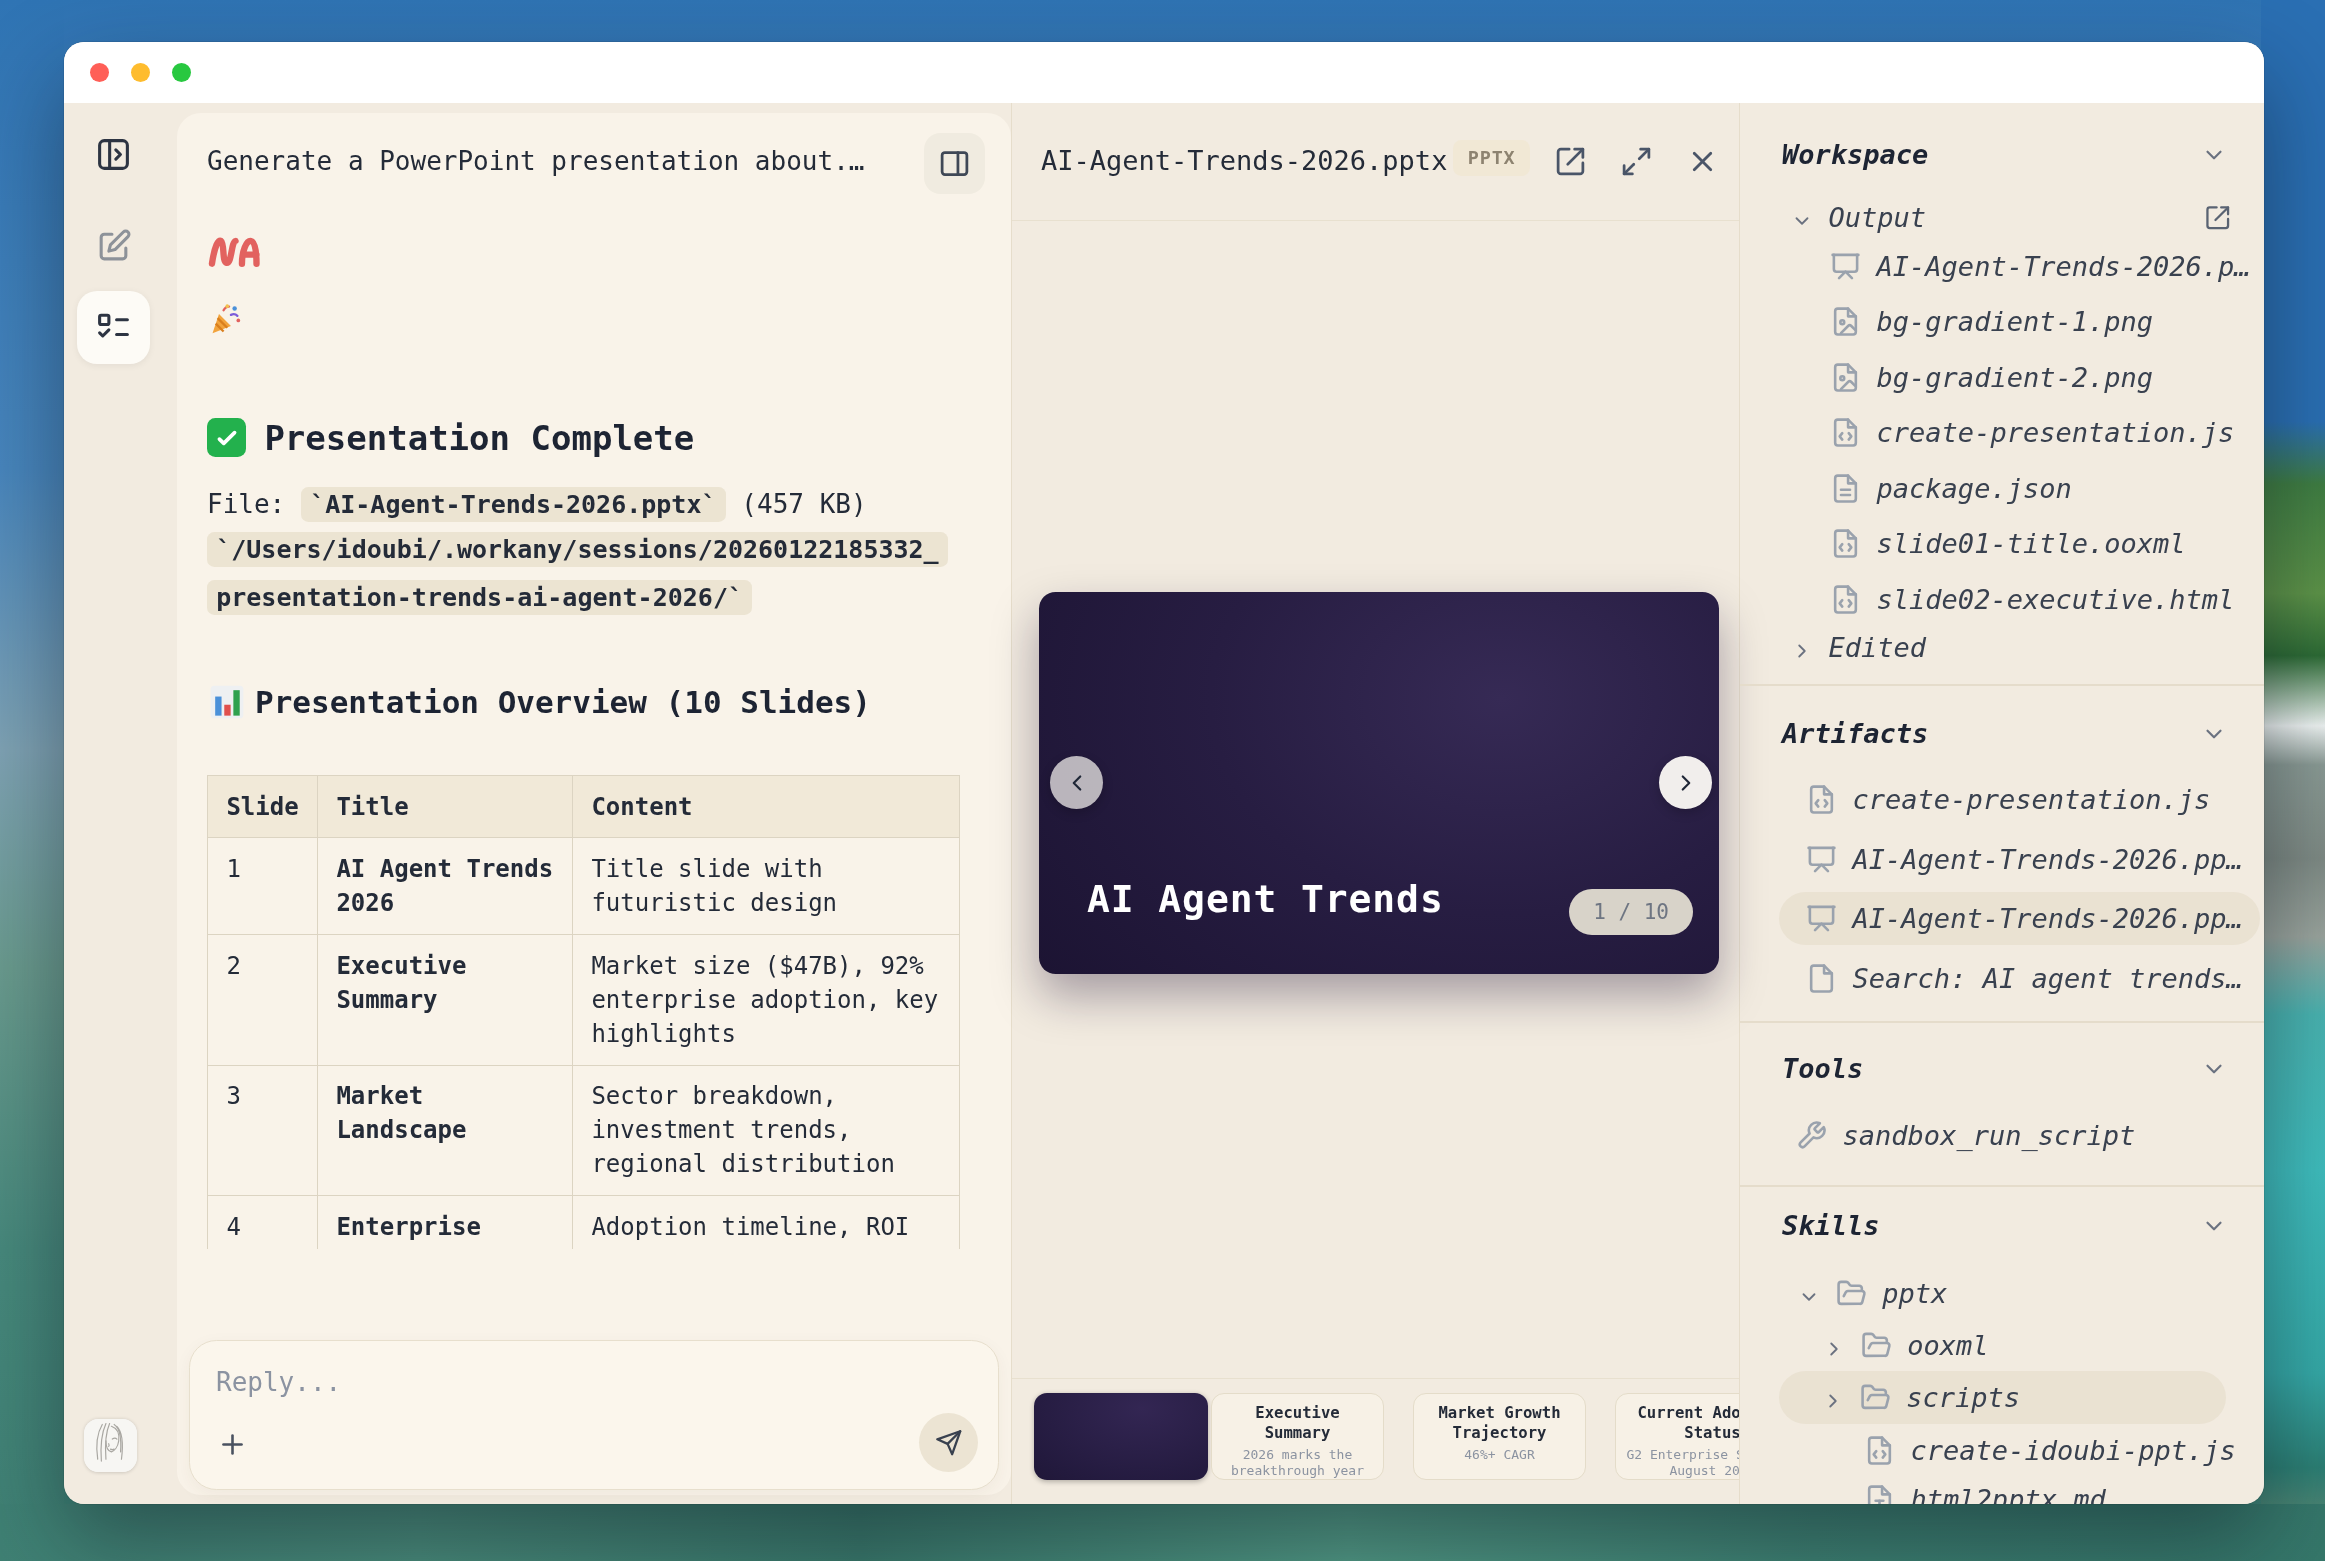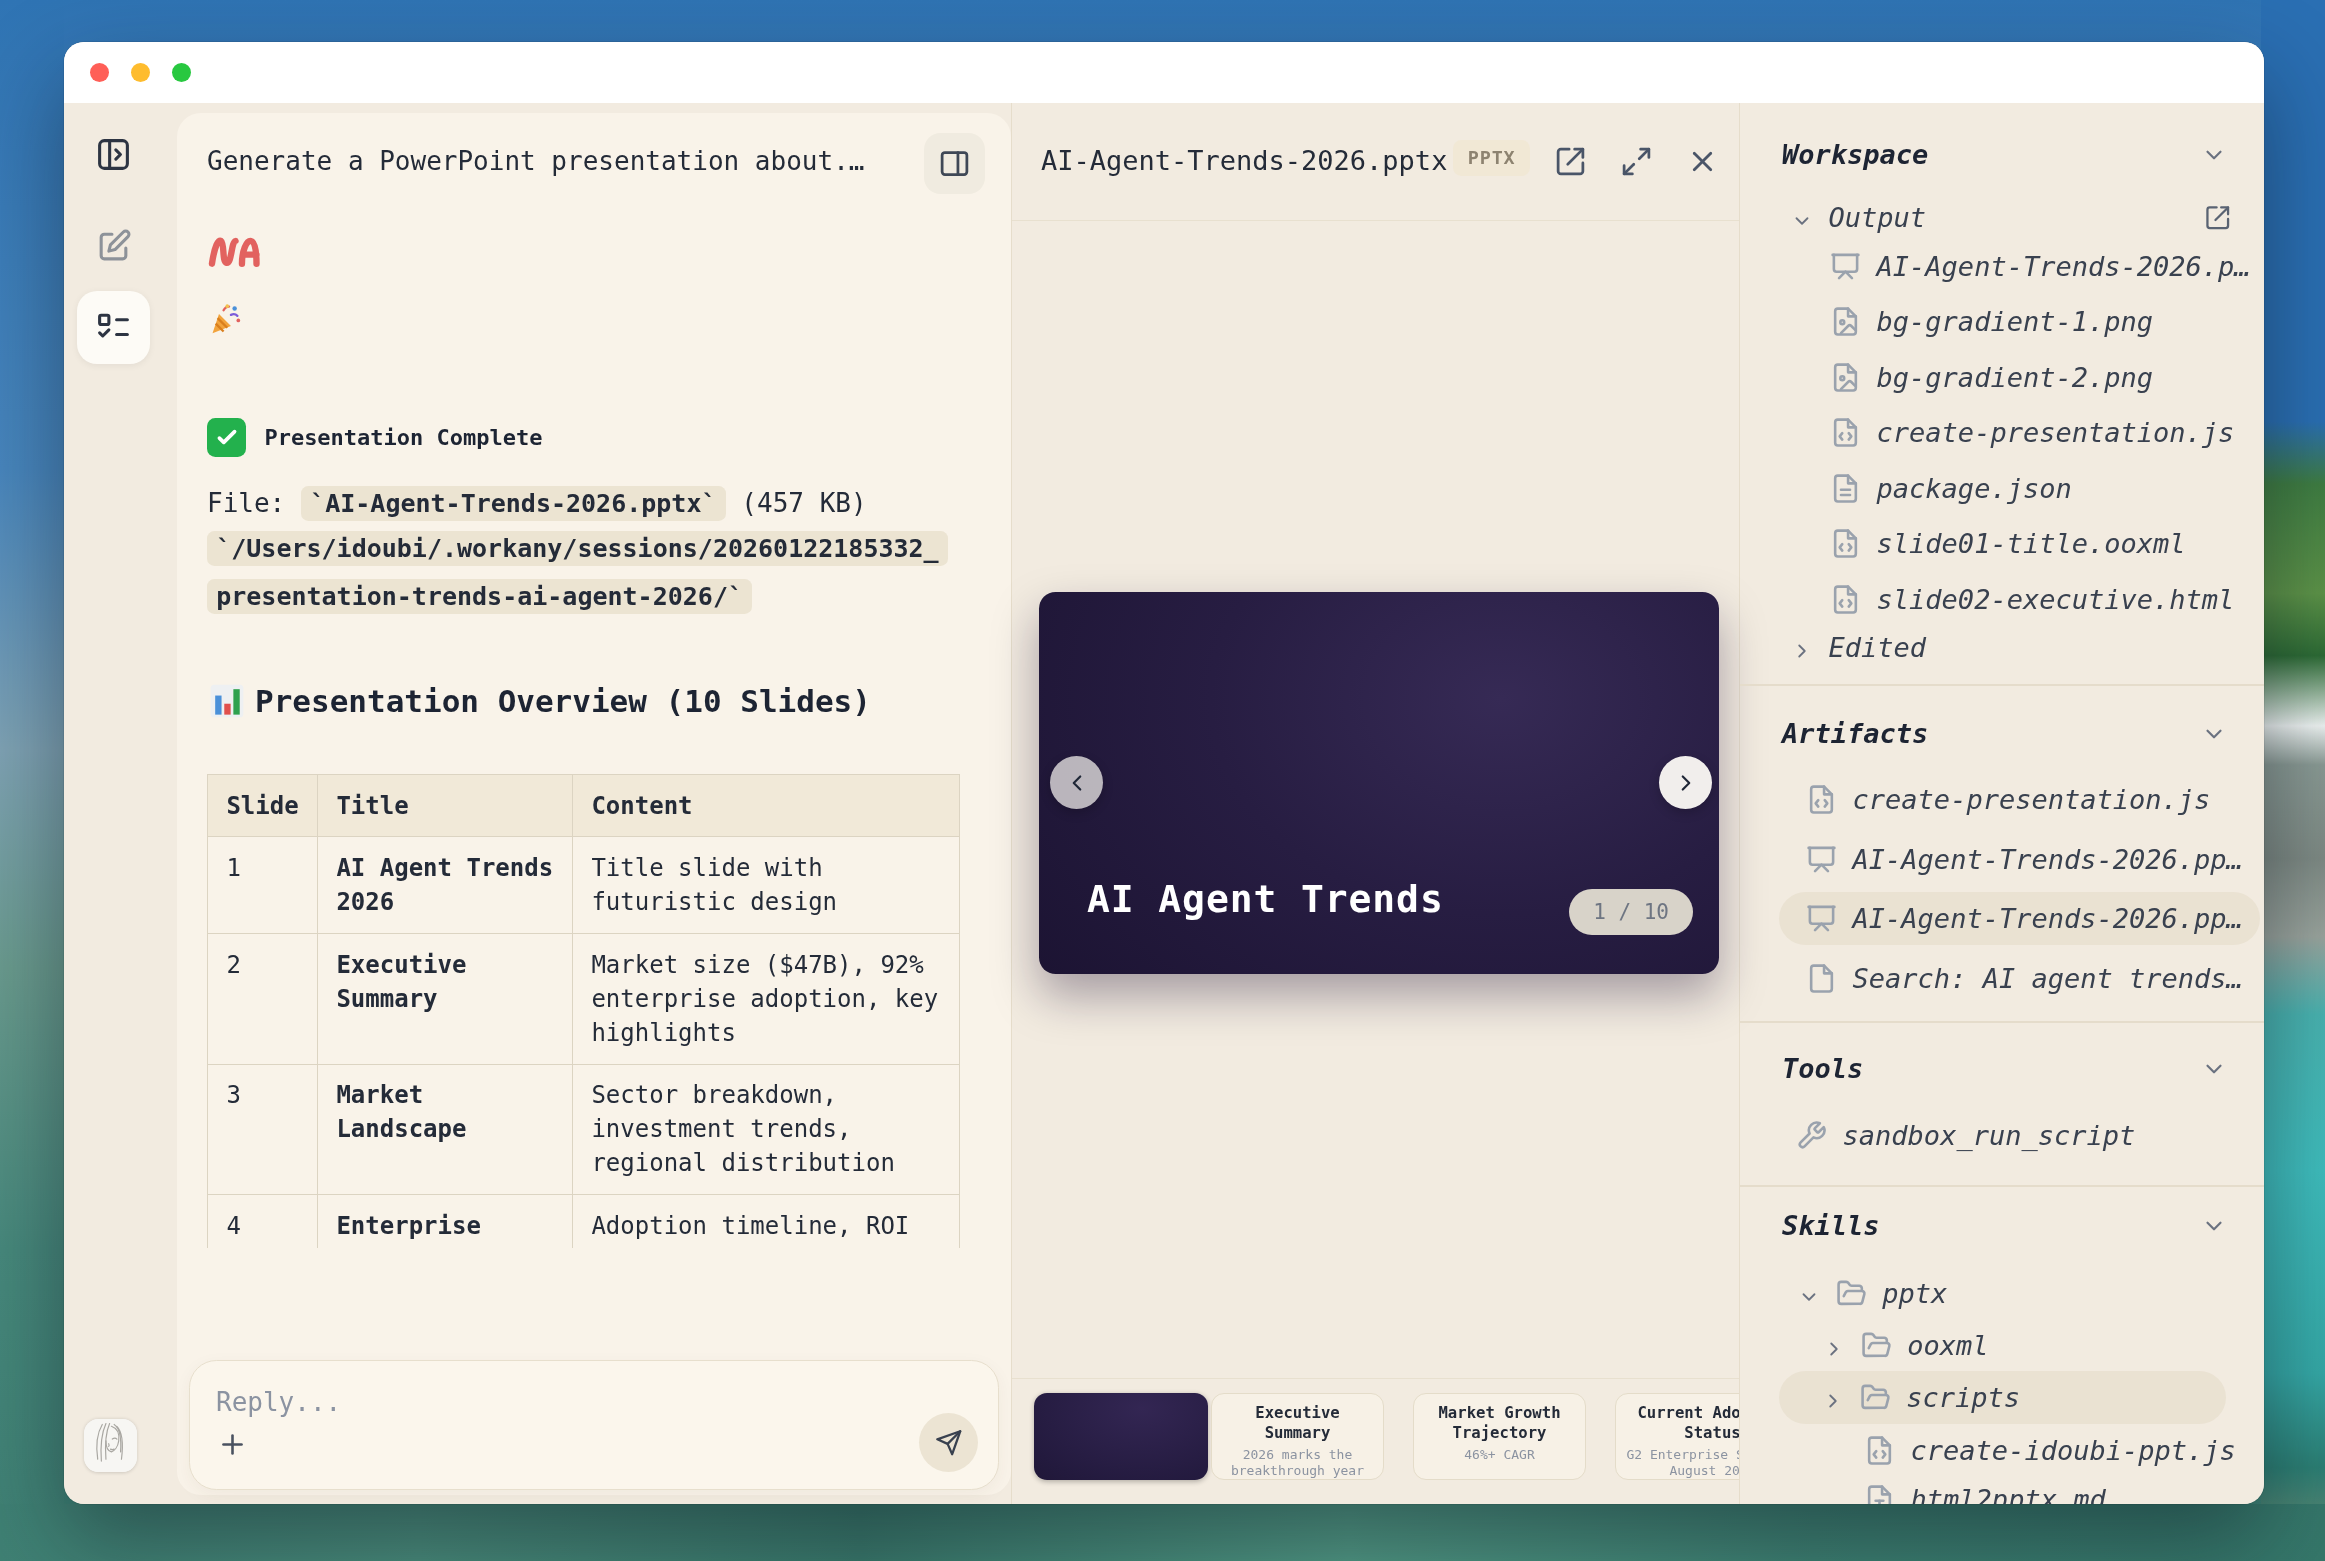--- a/index.html
+++ b/index.html
@@ -41,40 +41,40 @@
     background:#f9f3e9; border-radius:24px; }
   .chat-header { position:absolute; left:0; top:0; width:100%; height:101px; }
   .chat-title { position:absolute; left:30px; top:33px; font-size:26px; color:#242b38; white-space:nowrap; }
   .split-btn { position:absolute; right:26px; top:20px; width:61px; height:61px; border-radius:16.5px; background:#f0ebe0; display:flex; align-items:center; justify-content:center; color:#3f4856; }
   .split-btn svg { width:33px; height:33px; }
 
   .chat-body { position:absolute; left:30px; top:101px; right:33px; bottom:174px; overflow:hidden; }
   .wa-logo { margin-top:16.5px; width:59px; height:40px; color:#e2625f; }
   .msg-text { margin-top:26px; width:606px; font-size:26px; line-height:44px; color:#242b38; }
   .emoji { display:inline-block; vertical-align:-6.4px; }
-  .h-complete { margin-top:68px; font-size:22px; font-weight:bold; color:#1d2433; display:flex; align-items:center; gap:18.4px; }
+  .h-complete { margin-top:68px; font-size:34px; font-weight:bold; color:#1d2433; display:flex; align-items:center; gap:18.4px; }
   .check-tile { width:39px; height:39px; background:#23b14d; border-radius:8.3px; display:inline-flex; align-items:center; justify-content:center; }
   .check-tile svg { width:26px; height:26px; color:#fff; }
   .file-line { margin-top:24px; font-size:26px; line-height:44px; color:#242b38; }
   .code { background:#ece4d2; border-radius:7.3px; padding:2.8px 9.2px; font-weight:bold; color:#242b38; font-size:25px; }
   .loc-lines { margin-top:0; }
   .loc-lines .row { line-height:45px; white-space:nowrap; }
   .h-overview { margin-top:59px; font-size:31px; font-weight:bold; color:#1d2433; display:flex; align-items:center; gap:8px; }
   .bar-emoji { width:40px; height:40px; }
 
   .table-wrap { margin-top:53px; max-height:474px; overflow:hidden; }
   table { border-collapse:collapse; width:753px; font-size:24px; color:#242b38; }
   th,td { border:1.8px solid #dcd4c2; text-align:left; vertical-align:top; padding:13.8px 18.4px; line-height:34px; }
   th { background:#f1e9d8; font-weight:bold;margin-left:10px; }
   td.c-slide { width:108px; }
   td.c-title,th.c-title { width:255px; font-weight:bold; }
   th { font-weight:bold; }
   td.c-title { font-weight:bold; }
 
-  .reply-box { position:absolute; left:12px; right:12px; bottom:5.5px; height:130px;
+  .reply-box { position:absolute; left:12px; right:12px; bottom:5.5px; height:150px;
     background:#fbf6ec; border:1.8px solid #e7dfcd; border-radius:27.5px; box-shadow:0 5.5px 16.5px rgba(80,60,30,.05); }
   .reply-ph { position:absolute; left:26px; top:26px; font-size:26px; color:#8b93a1; }
   .plus-btn { position:absolute; left:22px; bottom:24px; width:40px; height:40px; color:#4a5260; display:flex; align-items:center; justify-content:center; }
   .plus-btn svg { width:31px; height:31px; }
   .send-btn { position:absolute; right:20px; bottom:16.5px; width:59px; height:59px; border-radius:50%; background:#ece4d3; display:flex; align-items:center; justify-content:center; color:#39414f; }
   .send-btn svg { width:27.5px; height:27.5px; }
 
   
   .preview { position:absolute; left:947px; top:0; width:729px; height:1401px; border-left:1.8px solid #e6ddcb; border-right:1.8px solid #e6ddcb; }
   .pv-header { position:absolute; left:0; top:0; width:100%; height:118px; border-bottom:1.8px solid #e8e0cf; }

